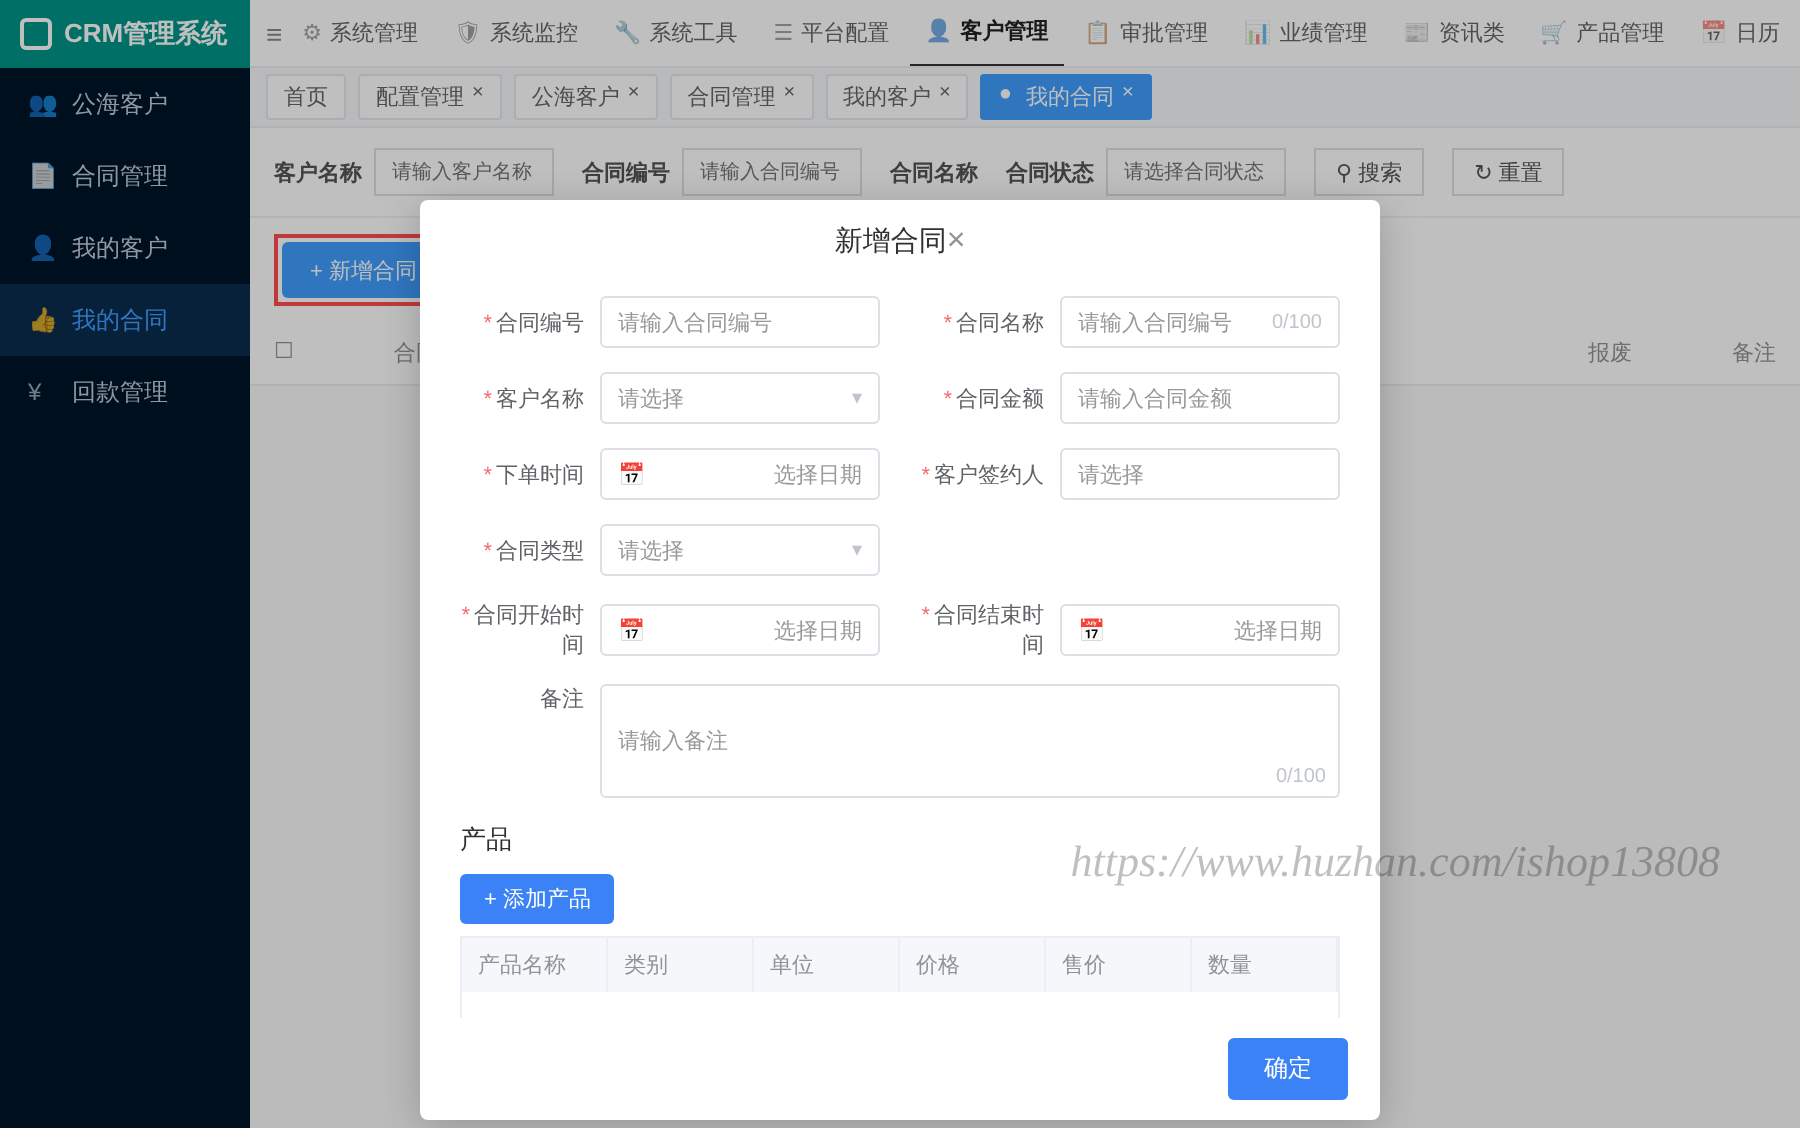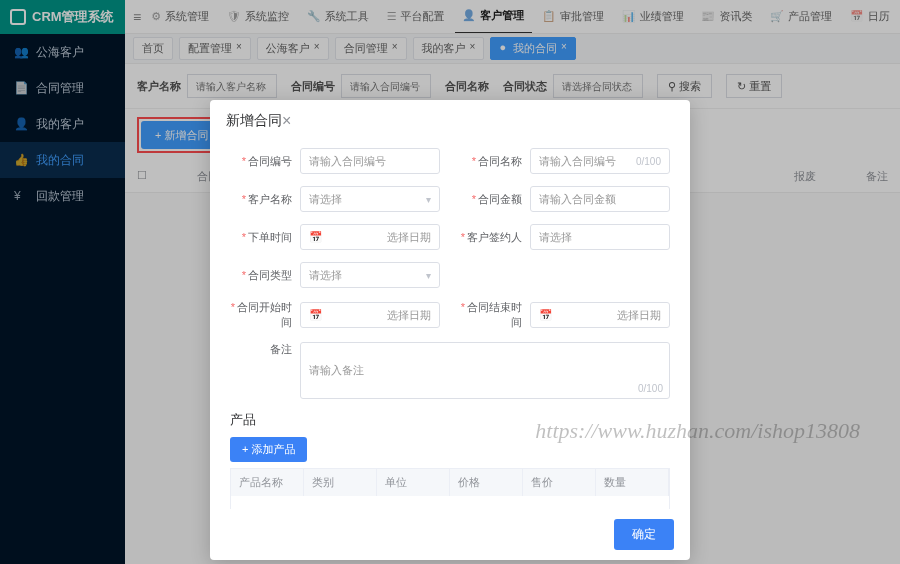--- a/index.html
+++ b/index.html
@@ -27,21 +27,21 @@
 .f-input{border:1px solid #dcdfe6;height:24px;padding:0 8px;width:90px;color:#999;font-size:10px}
 .f-btn{border:1px solid #dcdfe6;height:24px;padding:0 10px;background:#fff;cursor:pointer;font-size:11px;color:#555;display:flex;align-items:center;gap:3px}
 .actions{padding:8px 12px;display:flex;gap:8px}
 .btn-primary{background:#409eff;color:#fff;border:none;height:28px;padding:0 14px;border-radius:3px;cursor:pointer;font-size:11px}
 .btn-danger{background:#fff;color:#f56c6c;border:1px solid #fbc4c4;height:28px;padding:0 14px;border-radius:3px;cursor:pointer;font-size:11px}
 .hl-box{border:2px solid #ff4d4f;padding:2px;display:inline-block}
 .table-head{padding:8px 12px;display:flex;gap:50px;color:#909399;font-size:11px;border-bottom:1px solid #eee}
 .content{flex:1;background:#fafafa}
 .modal-mask{position:absolute;inset:0;background:rgba(0,0,0,.25);display:flex;align-items:flex-start;justify-content:center;padding-top:100px}
 .modal{width:480px;background:#fff;border-radius:4px;box-shadow:0 4px 20px rgba(0,0,0,.2);display:flex;flex-direction:column;max-height:460px}
-.m-head{padding:12px 16px;display:flex;justify-content:flex-start;align-items:center;border-bottom:0}
+.m-head{padding:12px 16px;display:flex;justify-content:center;align-items:center;border-bottom:0}
 .m-title{font-size:14px;color:#303133}
 .m-close{color:#909399;cursor:pointer;font-size:16px}
 .m-body{padding:6px 20px 10px;overflow-y:auto;flex:1}
 .form-row{display:flex;gap:20px;margin-bottom:12px}
 .form-item{flex:1;display:flex;align-items:center}
 .fi-label{width:70px;text-align:right;color:#606266;font-size:11px;padding-right:8px;position:relative}
 .req::before{content:"*";color:#f56c6c;margin-right:2px}
 .fi-input{flex:1;border:1px solid #dcdfe6;height:26px;padding:0 8px;font-size:11px;color:#999;border-radius:3px;display:flex;align-items:center;justify-content:space-between}
 .fi-input .cal{color:#c0c4cc}
 .fi-count{font-size:10px;color:#c0c4cc;margin-left:4px}

